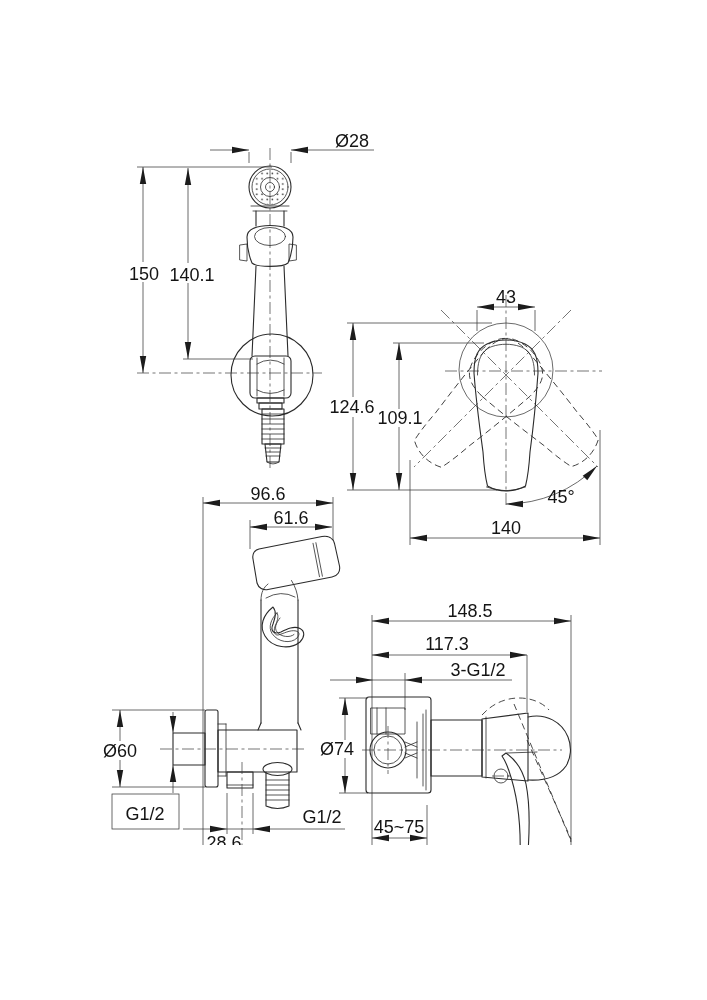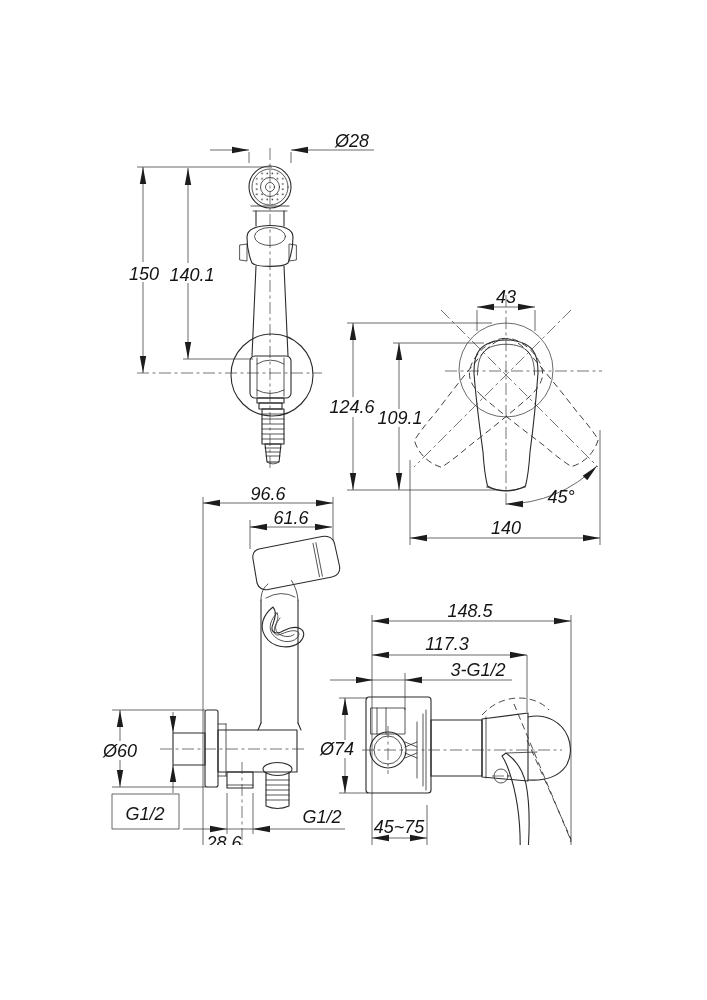--- a/index.html
+++ b/index.html
@@ -1,16 +1,16 @@
 <!DOCTYPE html>
 <html><head>
 <meta charset="utf-8">
 <style>
   html,body{margin:0;padding:0;background:#ffffff;}
-  .page{position:relative;width:707px;height:845px;background:#fff;overflow:hidden;font-style:italic;}
+  .page{position:relative;width:707px;height:845px;background:#fff;overflow:hidden;}
   svg{display:block;}
   .obj{fill:none;stroke:#2b2b2b;stroke-width:1.1;stroke-linejoin:round;stroke-linecap:round;}
   .obj2{fill:none;stroke:#2b2b2b;stroke-width:0.8;stroke-linejoin:round;stroke-linecap:round;}
   .thin{fill:none;stroke:#3a3a3a;stroke-width:0.75;}
   .cl{fill:none;stroke:#3a3a3a;stroke-width:0.7;stroke-dasharray:12 3.5 3 3.5;}
   .hid{fill:none;stroke:#2b2b2b;stroke-width:0.85;stroke-dasharray:6.5 4;}
   .arr{fill:#1c1c1c;stroke:none;}
   text.dim{font-family:"Liberation Sans",sans-serif;font-size:18px;fill:#141414;text-anchor:middle;}
 </style>
 </head>

